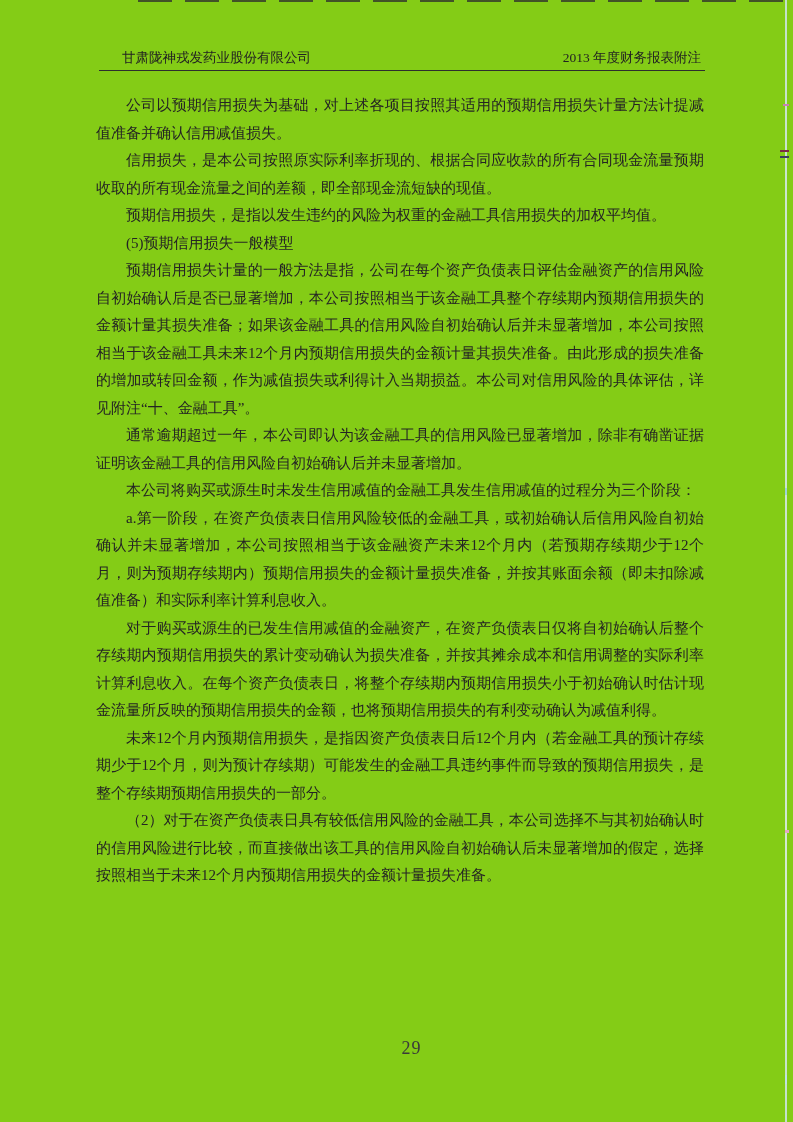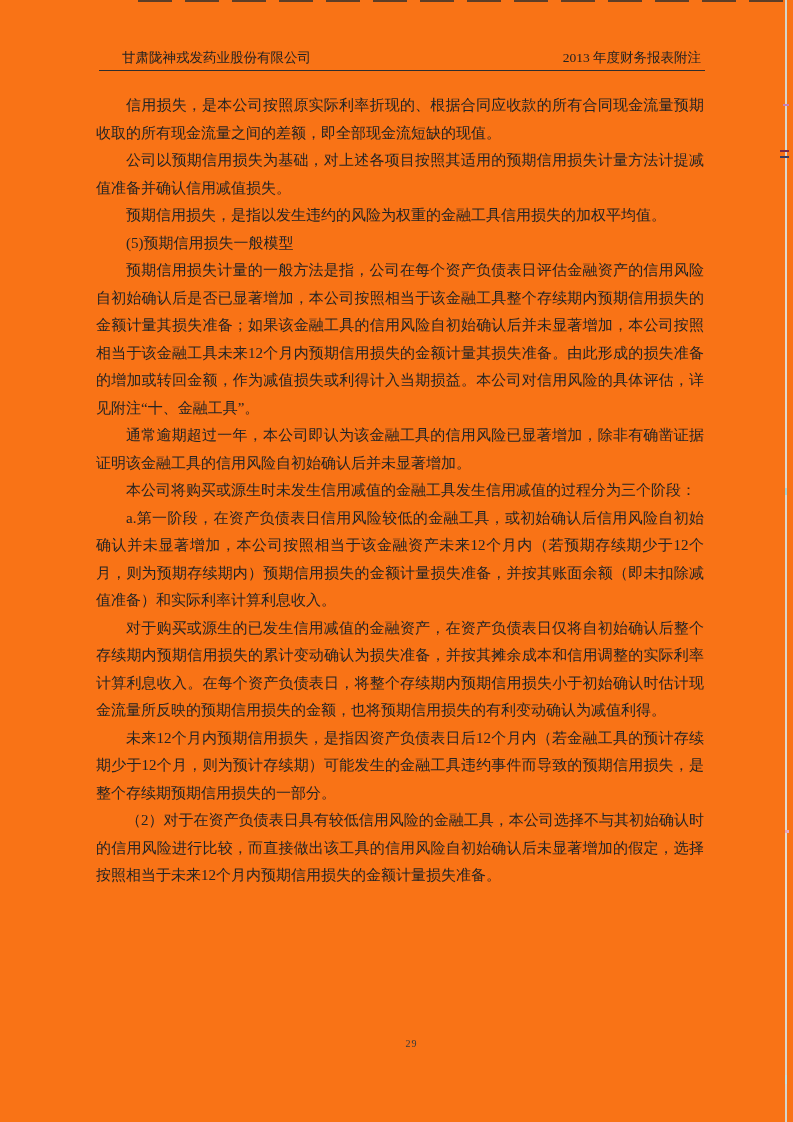--- a/index.html
+++ b/index.html
@@ -1,20 +1,20 @@
 <!DOCTYPE html>
 <html><head>
 <meta charset="utf-8">
 <style>
   html, body { margin: 0; padding: 0; background: #ffffff; }
   .page {
     position: relative;
     width: 793px;
     height: 1122px;
-    background: #f97316;
+    background: #84cc16;
     font-family: "Liberation Serif", "DejaVu Serif", serif;
     color: #262626;
     overflow: hidden;
   }
   
   .scan-top {
     position: absolute; top: 0; left: 138px; right: 0; height: 2px;
     background: repeating-linear-gradient(90deg,
       rgba(45,45,45,0.85) 0 34px, rgba(45,45,45,0) 34px 47px);
     opacity: .9;
@@ -43,21 +43,21 @@
   }
   .content {
     position: absolute; top: 92px; left: 96px; width: 608px;
     font-size: 15px; line-height: 27.5px;
     text-align: justify; text-justify: inter-ideograph;
     color: #242424;
   }
   .content p { margin: 0; text-indent: 2em; }
   .footer {
     position: absolute; top: 1038px; left: 0; width: 100%;
-    text-align: center; font-size: 10px; color: #3a3a3a;
+    text-align: center; font-size: 18px; color: #3a3a3a;
     letter-spacing: 1px;
     padding-left: 30px; box-sizing: border-box;
   }
 </style>
 </head>
 <body>
 
 <div class="page">
 
   <div class="scan-top"></div>
@@ -69,22 +69,22 @@
   <div class="tick tick-e"></div>
   <div class="tick tick-f"></div>
 
   <div class="header">
     <span>甘肃陇神戎发药业股份有限公司</span>
     <span>2013 年度财务报表附注</span>
   </div>
   <div class="header-rule"></div>
 
   <div class="content">
+    <p>公司以预期信用损失为基础，对上述各项目按照其适用的预期信用损失计量方法计提减值准备并确认信用减值损失。</p>
     <p>信用损失，是本公司按照原实际利率折现的、根据合同应收款的所有合同现金流量预期收取的所有现金流量之间的差额，即全部现金流短缺的现值。</p>
-    <p>公司以预期信用损失为基础，对上述各项目按照其适用的预期信用损失计量方法计提减值准备并确认信用减值损失。</p>
     <p>预期信用损失，是指以发生违约的风险为权重的金融工具信用损失的加权平均值。</p>
     <p>(5)预期信用损失一般模型</p>
     <p>预期信用损失计量的一般方法是指，公司在每个资产负债表日评估金融资产的信用风险自初始确认后是否已显著增加，本公司按照相当于该金融工具整个存续期内预期信用损失的金额计量其损失准备；如果该金融工具的信用风险自初始确认后并未显著增加，本公司按照相当于该金融工具未来12个月内预期信用损失的金额计量其损失准备。由此形成的损失准备的增加或转回金额，作为减值损失或利得计入当期损益。本公司对信用风险的具体评估，详见附注“十、金融工具”。</p>
     <p>通常逾期超过一年，本公司即认为该金融工具的信用风险已显著增加，除非有确凿证据证明该金融工具的信用风险自初始确认后并未显著增加。</p>
     <p>本公司将购买或源生时未发生信用减值的金融工具发生信用减值的过程分为三个阶段：</p>
     <p>a.第一阶段，在资产负债表日信用风险较低的金融工具，或初始确认后信用风险自初始确认并未显著增加，本公司按照相当于该金融资产未来12个月内（若预期存续期少于12个月，则为预期存续期内）预期信用损失的金额计量损失准备，并按其账面余额（即未扣除减值准备）和实际利率计算利息收入。</p>
     <p>对于购买或源生的已发生信用减值的金融资产，在资产负债表日仅将自初始确认后整个存续期内预期信用损失的累计变动确认为损失准备，并按其摊余成本和信用调整的实际利率计算利息收入。在每个资产负债表日，将整个存续期内预期信用损失小于初始确认时估计现金流量所反映的预期信用损失的金额，也将预期信用损失的有利变动确认为减值利得。</p>
     <p>未来12个月内预期信用损失，是指因资产负债表日后12个月内（若金融工具的预计存续期少于12个月，则为预计存续期）可能发生的金融工具违约事件而导致的预期信用损失，是整个存续期预期信用损失的一部分。</p>
     <p>（2）对于在资产负债表日具有较低信用风险的金融工具，本公司选择不与其初始确认时的信用风险进行比较，而直接做出该工具的信用风险自初始确认后未显著增加的假定，选择按照相当于未来12个月内预期信用损失的金额计量损失准备。</p>
   </div>

